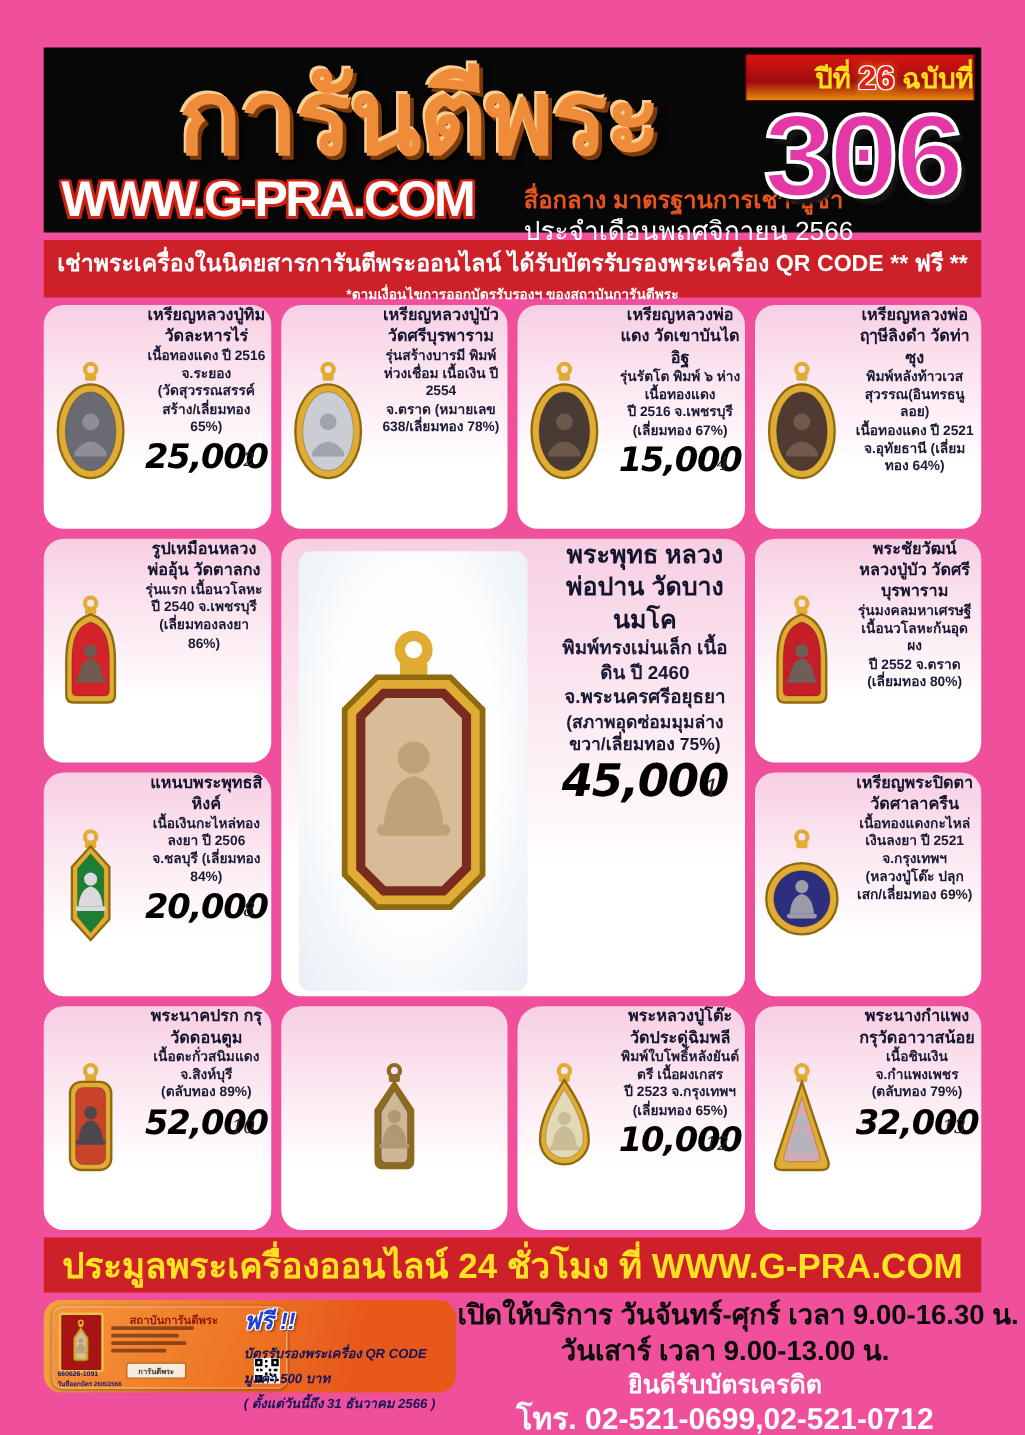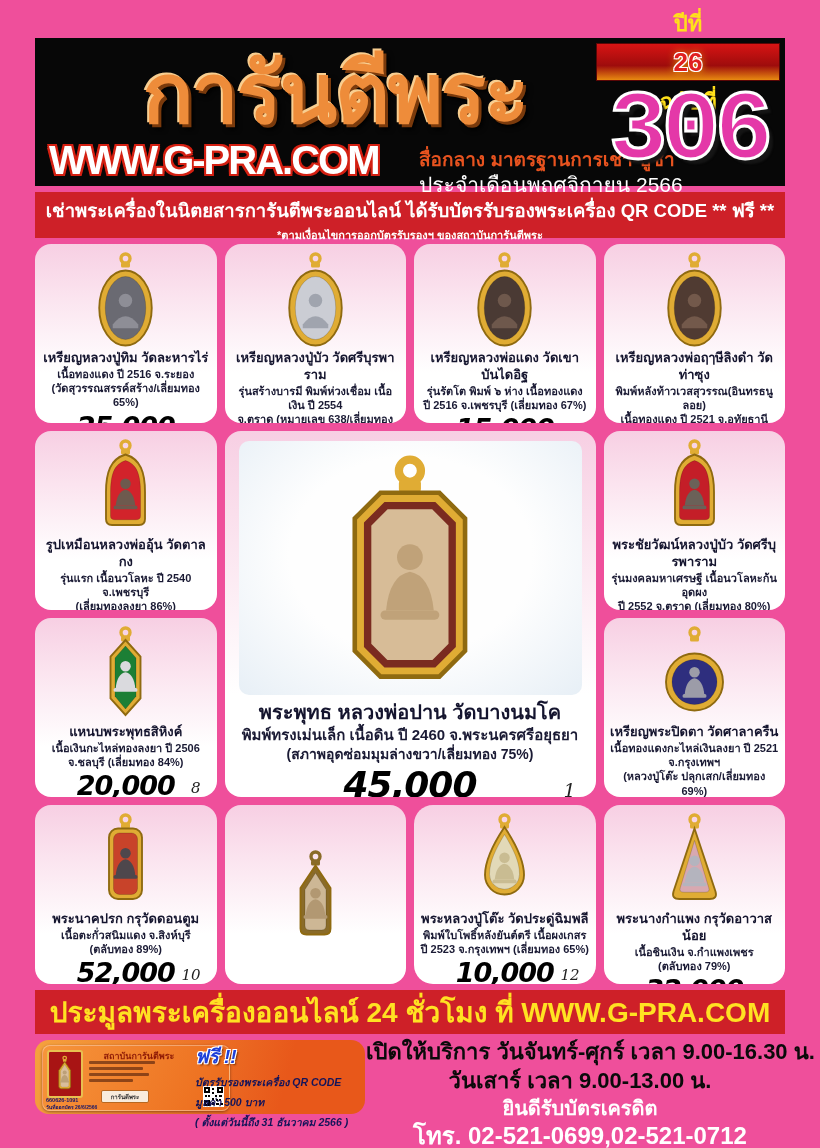--- a/index.html
+++ b/index.html
@@ -19,42 +19,41 @@
   .hdr-site{
     position:absolute;left:14px;top:100px;width:365px;white-space:nowrap;
     font-size:40px;font-weight:800;color:#FFFFFF;letter-spacing:-2px;
     text-shadow:-2px 0 #D42012,2px 0 #D42012,0 -2px #D42012,0 2px #D42012,
                 -2px -2px #D42012,2px 2px #D42012,-2px 2px #D42012,2px -2px #D42012;
   }
   .hdr-tag{position:absolute;left:384px;top:106px;font-size:19px;font-weight:800;color:#E8531F;white-space:nowrap;}
   .hdr-month{position:absolute;left:384px;top:130px;font-size:21px;font-weight:400;color:#FFFFFF;white-space:nowrap;}
   .issue{position:absolute;right:5px;top:5px;width:184px;height:138px;}
   .issue-bar{
-    height:36px;display:flex;align-items:center;justify-content:center;gap:6px;
+    height:36px;display:flex;align-items:center;justify-content:flex-end;gap:6px;
     background:linear-gradient(180deg,#D81414 0%,#9E0C0C 60%,#E88A10 100%);
     border:1px solid #5A0606;
-    flex-direction:column;
   }
   .issue-prefix,.issue-suffix{font-size:22px;font-weight:800;color:#FFE01A;}
   .issue-year{font-size:26px;font-weight:800;color:#E02020;
     text-shadow:-1px -1px 0 #fff,1px -1px 0 #fff,-1px 1px 0 #fff,1px 1px 0 #fff,0 0 8px #FFD700;}
   .issue-num{
     height:100px;display:flex;align-items:center;justify-content:center;
     font-family:Liberation Mono, monospace;font-size:98px;font-weight:800;color:#E438A8;
     letter-spacing:-6px;-webkit-text-stroke:3px #FFFFFF;text-shadow:5px 5px 2px #151515;
   }
   
   .promo{position:absolute;left:35px;top:192px;width:750px;height:46px;background:#CE2028;color:#fff;text-align:center;}
   .promo-l1{margin-top:4px;font-size:18.5px;font-weight:800;white-space:nowrap;}
   .promo-l2{font-size:11px;font-weight:600;margin-top:1px;}
   
   .grid{position:absolute;left:35px;top:244px;width:750px;display:grid;
         grid-template-columns:repeat(4,1fr);grid-template-rows:repeat(4,179px);gap:8px;}
   .card{
-    position:relative;border-radius:16px;overflow:hidden;display:flex;flex-direction:column;
+    position:relative;border-radius:16px;overflow:hidden;display:flex;flex-direction:row;
     background:linear-gradient(180deg,#F7CFE3 0%,#FBE4EF 30%,#FFFFFF 72%);
   }
   .amulet{flex:1;display:flex;align-items:center;justify-content:center;padding-top:4px;}
   .amulet svg{height:102px;}
   .big .amulet{margin:10px 14px 4px;border-radius:10px;
     background:radial-gradient(ellipse at 50% 45%,#FEFEFE 50%,#E7EFF6 100%);}
   .big .amulet svg{height:250px;}
   .ctext{padding:0 6px 6px;text-align:center;}
   .t1{font-size:13px;font-weight:800;color:#14142E;line-height:1.3;}
   .t2,.t3{font-size:11px;font-weight:700;color:#1A1A34;line-height:1.3;}

